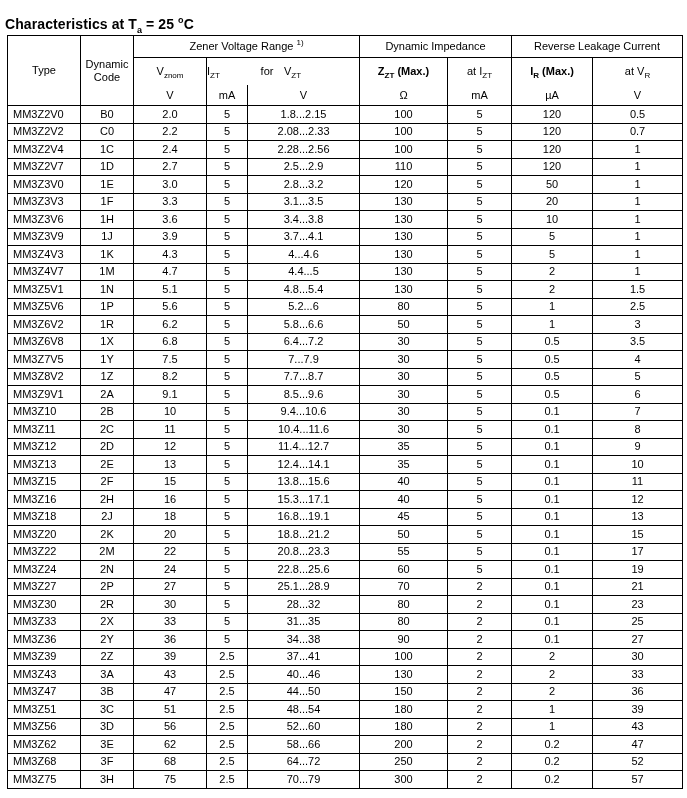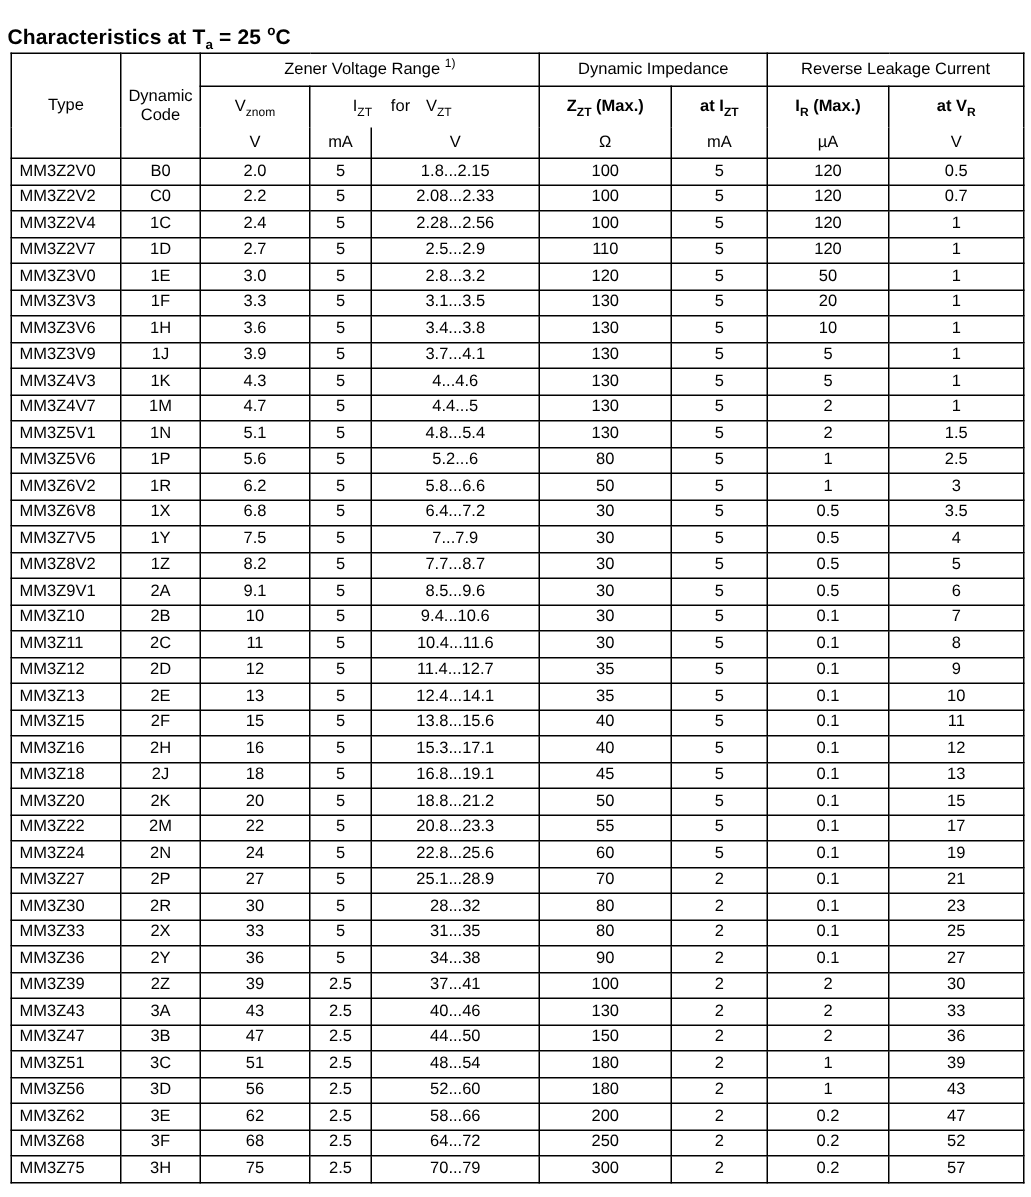--- a/index.html
+++ b/index.html
@@ -37,35 +37,35 @@
     font-size: 11px;
     line-height: 13px;
     overflow: hidden;
     white-space: nowrap;
   }
   
   tr.hA td { height: 21px; }
   tr.hB td { height: 27px; border-bottom: none; }
   tr.hC td { height: 20px; border-top: none; }
   td.no-r { border-right: none; font-weight: bold; }
-  td.no-l { border-left: none; font-weight: bold; }
+  td.no-l { border-left: none; }
   td.rowspan-cell { height: auto; }
   .two-line span { display: block; line-height: 13px; }
 
   sub { font-size: 8px; line-height: 0; }
   sup { font-size: 8px; line-height: 0; }
 
   
   .iv-wrap {
     display: flex;
     align-items: center;
     height: 100%;
     width: 100%;
   }
-  .iv-izt { width: 41px; text-align: right; }
+  .iv-izt { width: 41px; text-align: left; }
   .iv-for { width: 36px; text-align: center; padding-left: 2px; box-sizing: border-box; }
   .iv-vzt { flex: 1; text-align: left; }
 
   
   tbody.data td { height: 16.5px; font-size: 11px; }
   tbody.data td.c0 { text-align: left; padding-left: 5px; }
 
   .footnote {
     font-size: 11px;
     margin: 20px 0 0 14px;

